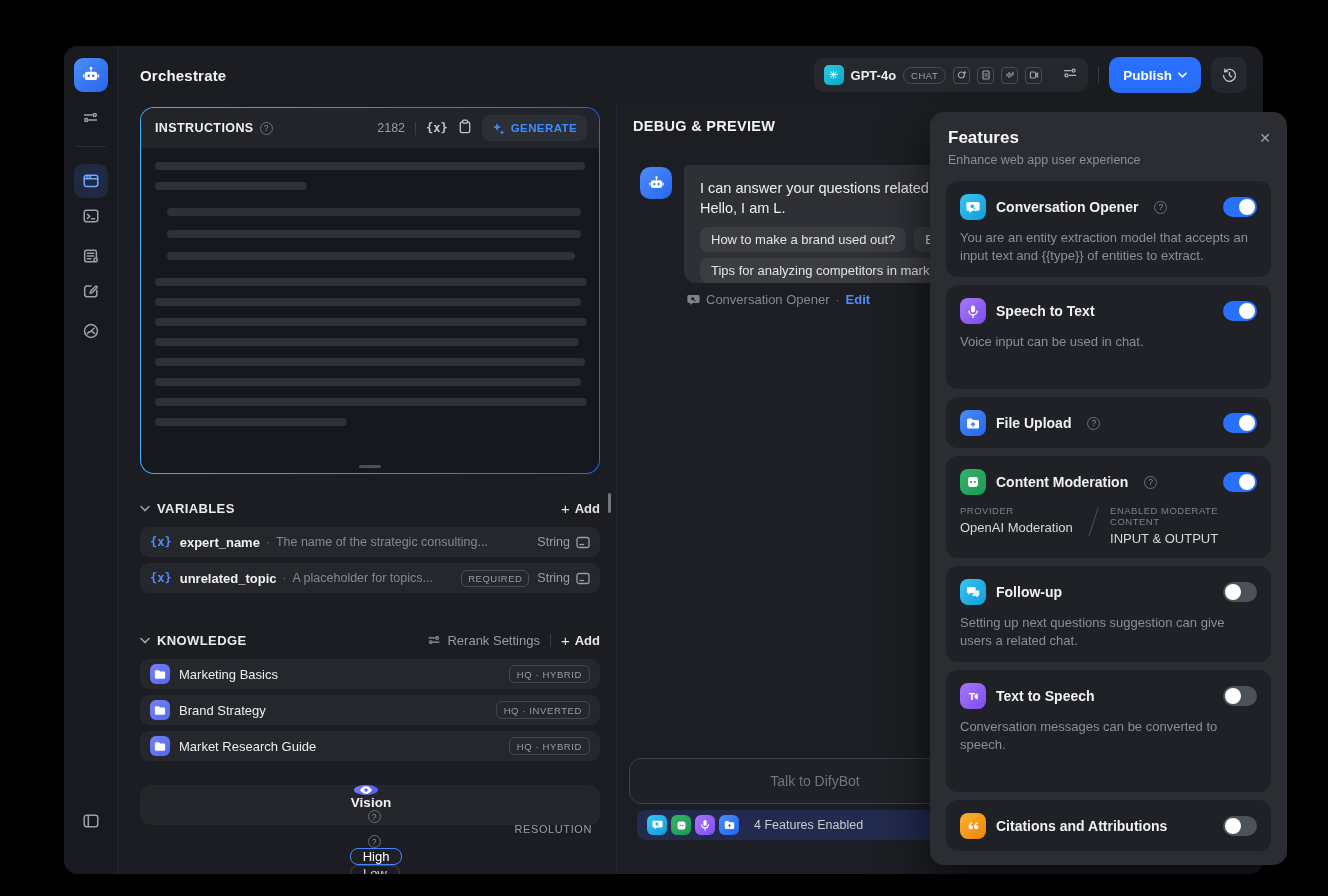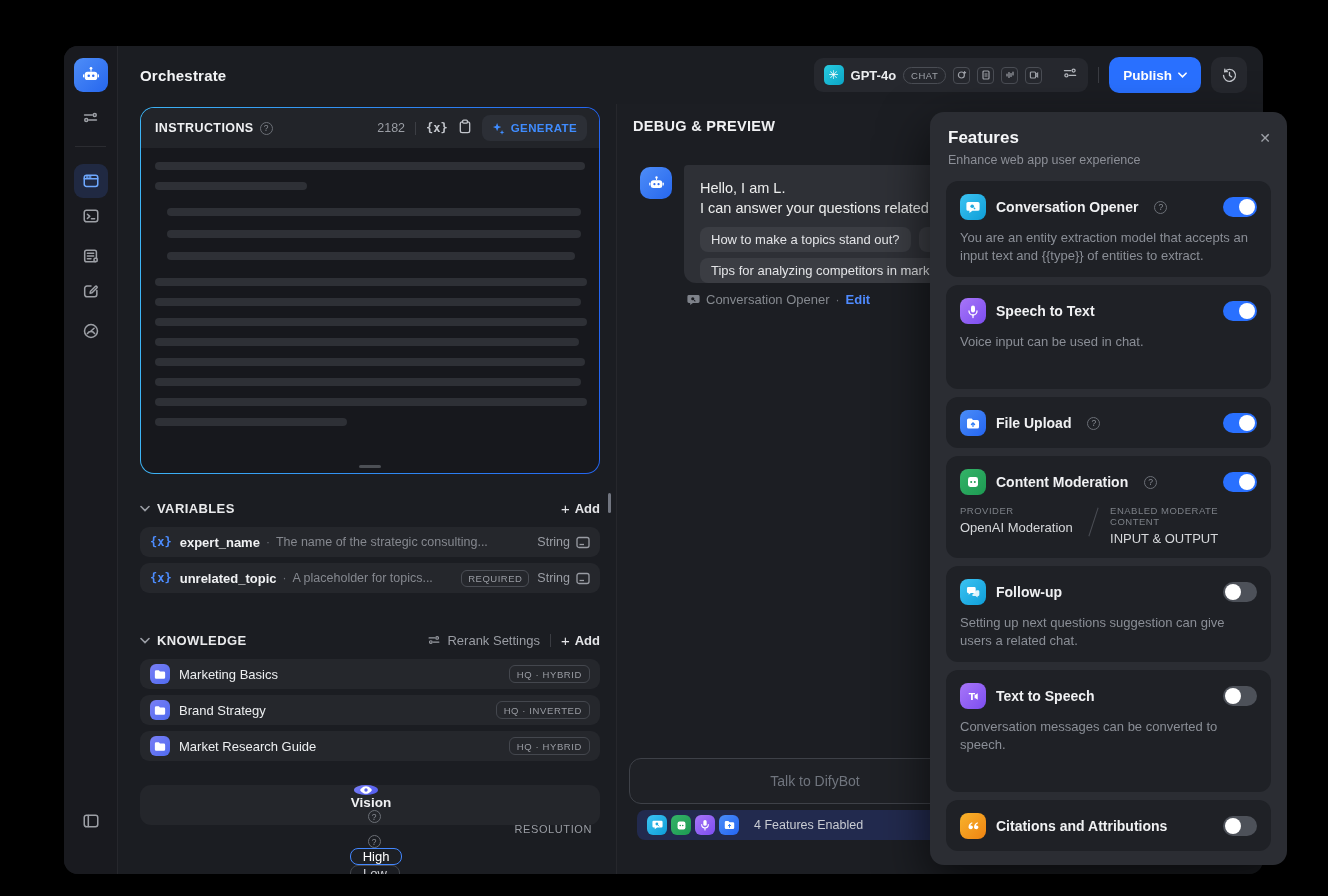--- a/index.html
+++ b/index.html
@@ -410,24 +410,24 @@
             <rect x="11.4" y="5.2" width="1.2" height="2.6" fill="#fff"></rect>
             <rect x="4.8" y="8" width="14.4" height="9.6" rx="3.2" fill="#fff"></rect>
             <circle cx="9.4" cy="12.8" r="1.4" fill="#2e6cf0"></circle>
             <circle cx="14.6" cy="12.8" r="1.4" fill="#2e6cf0"></circle>
             <rect x="2.8" y="10.8" width="1.5" height="3.8" rx="0.75" fill="#fff"></rect>
             <rect x="19.7" y="10.8" width="1.5" height="3.8" rx="0.75" fill="#fff"></rect>
           </svg>
       </div>
 
       <div class="bubble">
+        <div class="bubble-line">I can answer your questions related</div>
         <div class="bubble-line">Hello, I am L.</div>
-        <div class="bubble-line">I can answer your questions related</div>
         <div class="chips">
-          <span class="chip">How to make a topics stand out?</span>
+          <span class="chip">How to make a brand used out?</span>
           <span class="chip">Bes</span>
           <span class="chip">Tips for analyzing competitors in market</span>
         </div>
       </div>
 
       <div class="opener-row">
         <svg width="13" height="12" viewBox="0 0 14 13" fill="#7e828a">
             <path d="M2 1h10a1.6 1.6 0 0 1 1.6 1.6v5.6A1.6 1.6 0 0 1 12 9.8H6.4L3.4 12V9.8H2A1.6 1.6 0 0 1 .4 8.2V2.6A1.6 1.6 0 0 1 2 1z"></path>
             <circle cx="6.2" cy="5.2" r="1.7" fill="#1c1e23"></circle>
             <line x1="7.6" y1="6.6" x2="9" y2="8" stroke="#1c1e23" stroke-width="1.1"></line>

